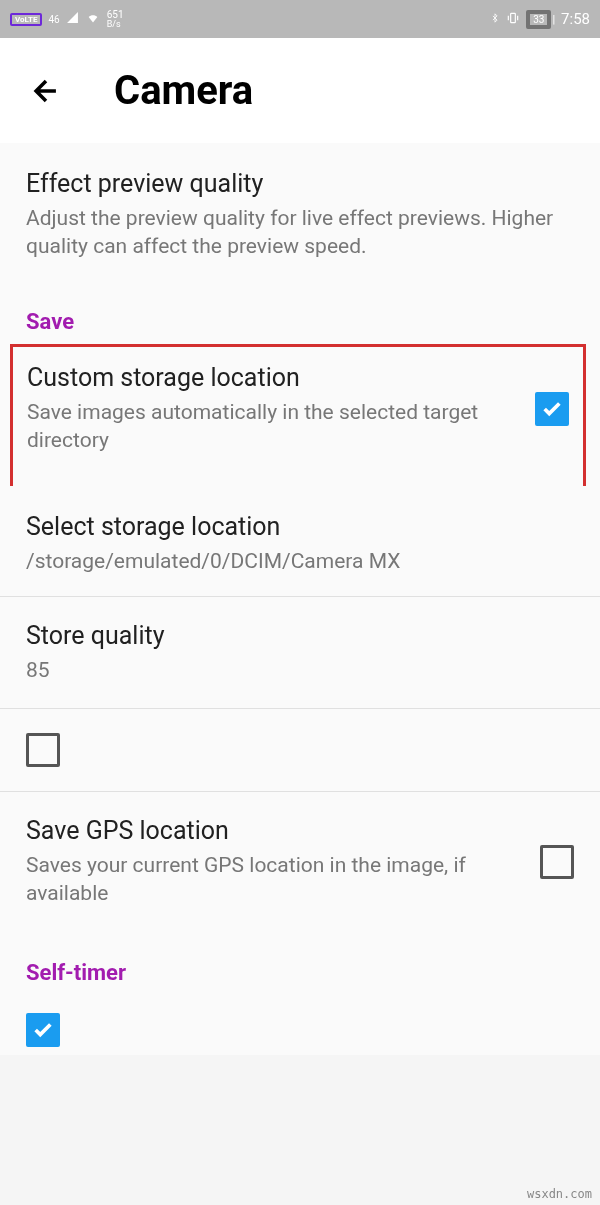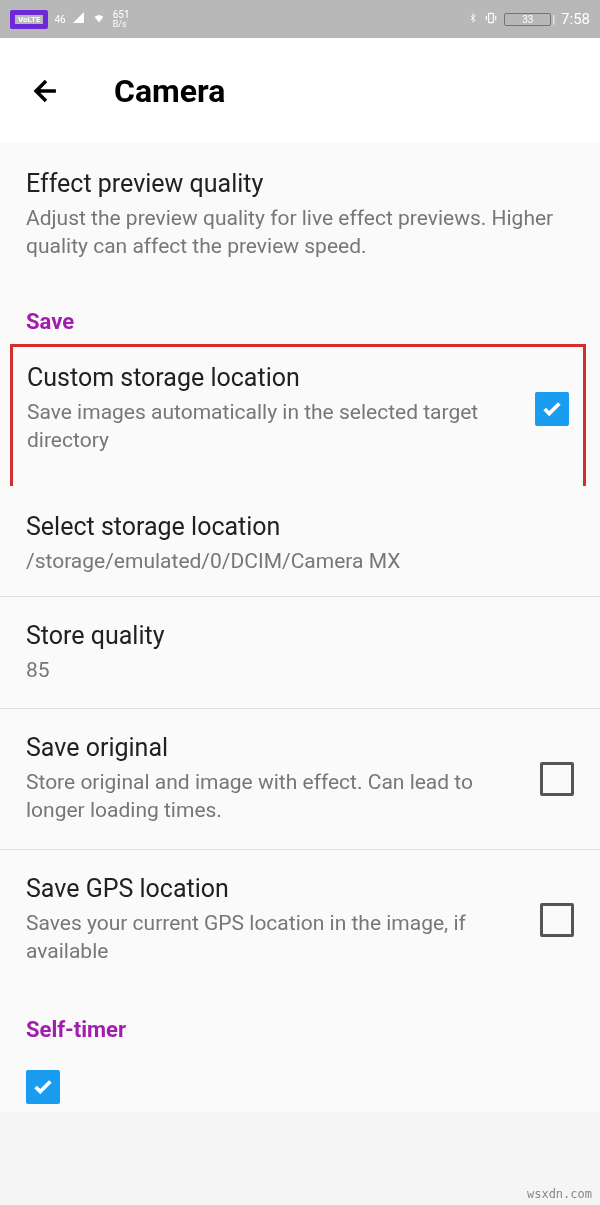--- a/index.html
+++ b/index.html
@@ -29,21 +29,21 @@
       display: flex;
       align-items: center;
       gap: 6px;
     }
     .status-right {
       display: flex;
       align-items: center;
       gap: 6px;
     }
     .volte-badge {
-      border: 5px solid #6d28d9;
+      border: 2px solid #6d28d9;
       padding: 0 3px;
       font-size: 8px;
       font-weight: bold;
       border-radius: 2px;
     }
     .signal-text {
       font-size: 10px;
     }
     .bs-text {
       font-size: 9px;
@@ -59,21 +59,21 @@
     }
     .back-arrow {
       width: 36px;
       height: 36px;
       display: flex;
       align-items: center;
       justify-content: center;
       cursor: pointer;
     }
     .app-title {
-      font-size: 32px;
+      font-size: 40px;
       font-weight: 700;
       color: #000;
     }
     .content {
       background: #fafafa;
     }
     .setting-item {
       padding: 16px 26px 20px;
       border-bottom: 1px solid #e0e0e0;
       display: flex;
@@ -163,21 +163,21 @@
           <path d="M7 7l10 10-5 5V2l5 5L7 17"></path>
         </svg>
     </span>
     <span>
       <svg width="14" height="14" viewBox="0 0 24 24" fill="none" stroke="#fff" stroke-width="2">
           <rect x="8" y="4" width="8" height="16" rx="1"></rect>
           <path d="M4 8v8M20 8v8"></path>
         </svg>
     </span>
     <span style="display:flex;align-items:center;gap:1px">
-      <span style="border:1px solid #737373;border-radius:2px;padding:0 17px;font-size:10px">33</span>
+      <span style="border:4px solid #737373;border-radius:2px;padding:0 3px;font-size:10px">33</span>
       <span style="font-size:11px">|</span>
     </span>
     <span style="font-size:15px">7:58</span>
   </div>
 </div>
 
 <div class="app-bar">
   <div class="back-arrow">
     <svg width="34" height="34" viewBox="0 0 24 24" fill="none" stroke="#000" stroke-width="2.5">
       <path d="M19 12H5M12 19l-7-7 7-7"></path>
@@ -217,24 +217,20 @@
   </div>
 
   <div class="setting-item" style="padding-top:24px;padding-bottom:24px">
     <div class="text-block">
       <div class="setting-title">Store quality</div>
       <div class="setting-desc">85</div>
     </div>
   </div>
 
   <div class="setting-item" style="padding-top:24px;padding-bottom:24px">
-    <div class="text-block">
-      <div class="setting-title">Save original</div>
-      <div class="setting-desc">Store original and image with effect. Can lead to longer loading times.</div>
-    </div>
     <div class="checkbox"></div>
   </div>
 
   <div class="setting-item no-border" style="padding-top:24px;padding-bottom:24px">
     <div class="text-block">
       <div class="setting-title">Save GPS location</div>
       <div class="setting-desc">Saves your current GPS location in the image, if available</div>
     </div>
     <div class="checkbox"></div>
   </div>

